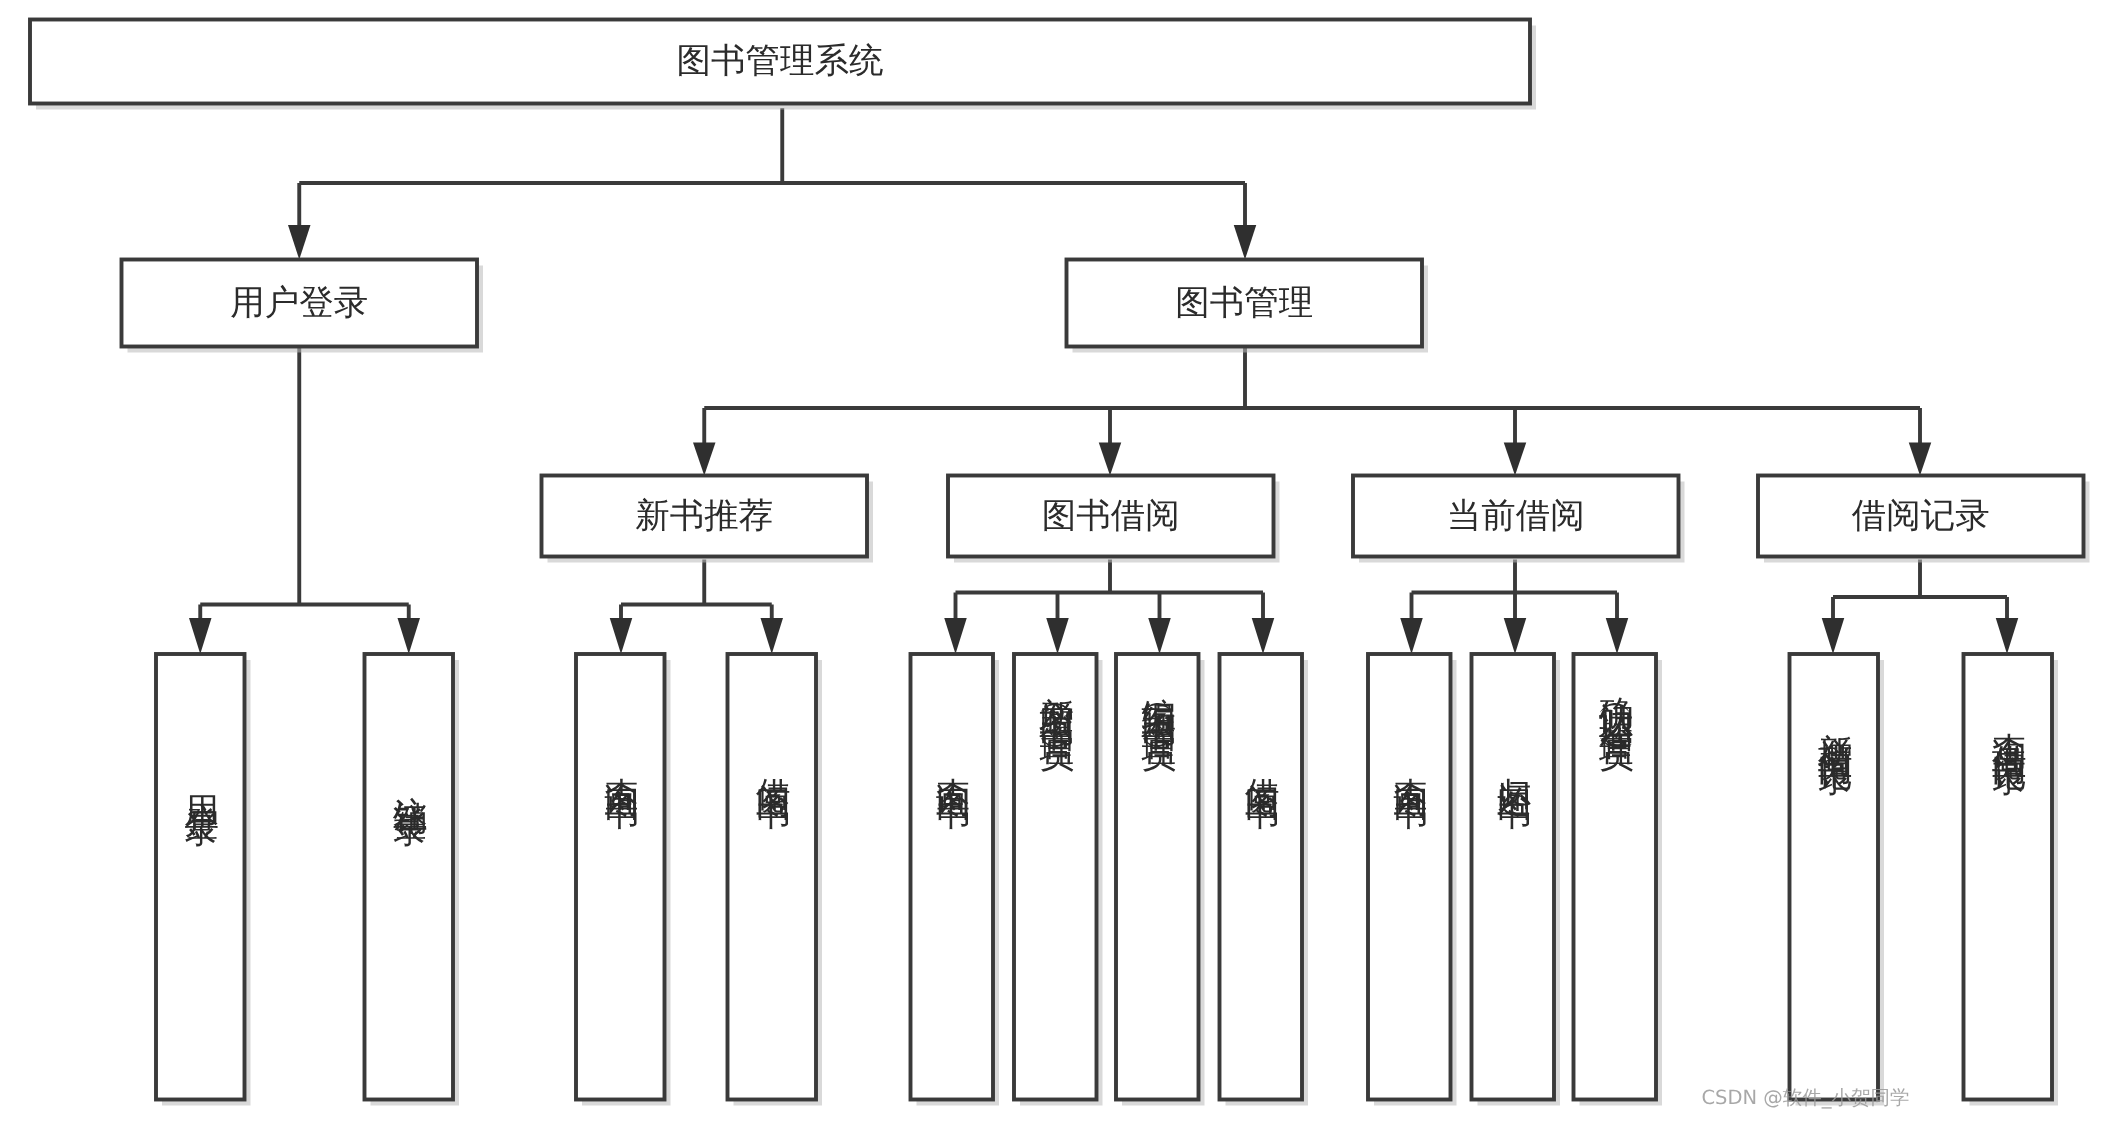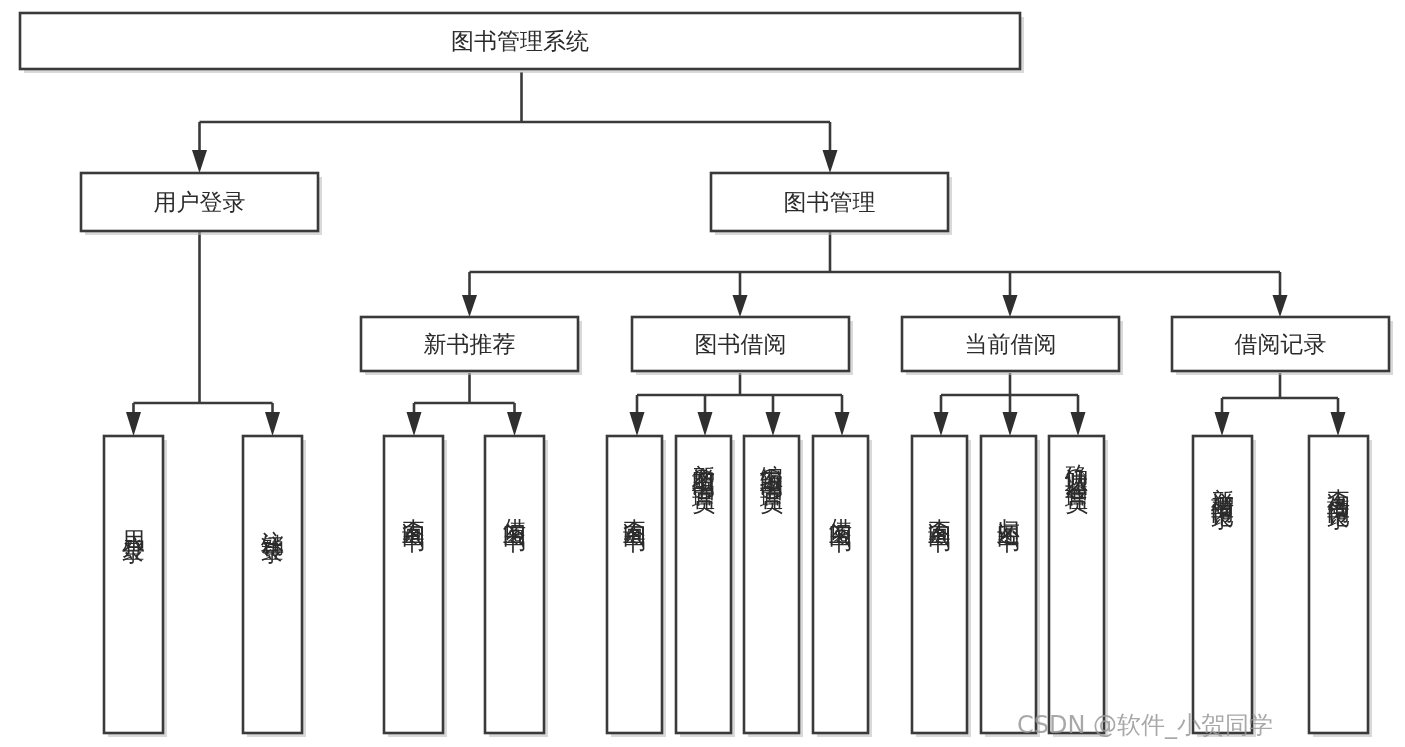--- a/index.html
+++ b/index.html
@@ -69,21 +69,21 @@
     color: #2b2b2b;
     line-height: 1.0;
     letter-spacing: 4px;
     white-space: nowrap;
   }
   .watermark {
     position: absolute;
     right: 10px;
     bottom: 6px;
     font-family: "DejaVu Sans", "Liberation Sans", sans-serif;
-    font-size: 24px;
+    font-size: 13px;
     color: #9a9a9a;
     opacity: 0.85;
     white-space: nowrap;
     pointer-events: none;
   }
 </style>
 </head>
 <body>
 
 <div id="diagram-root">

